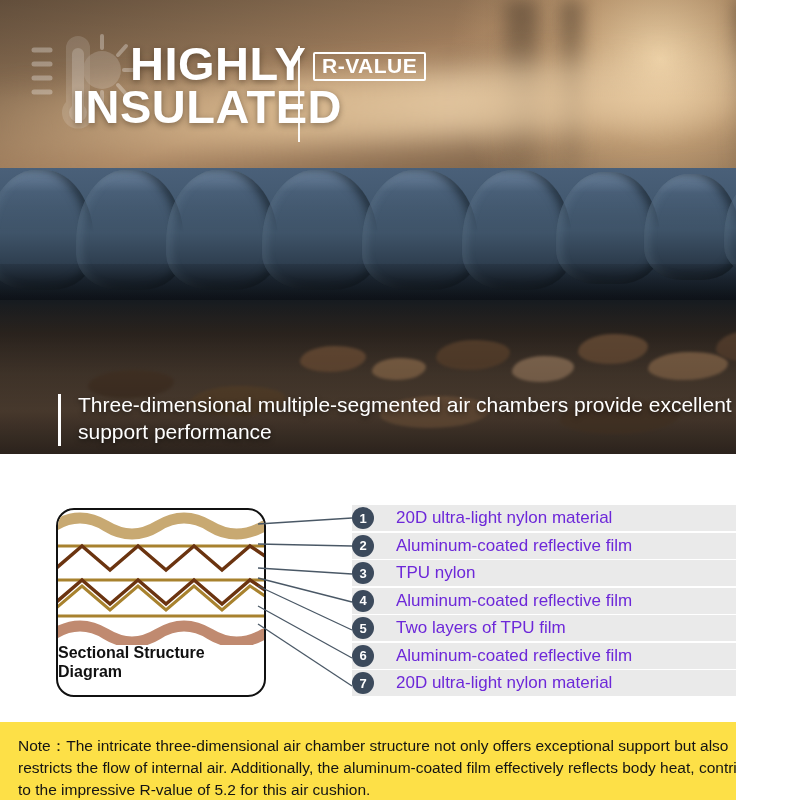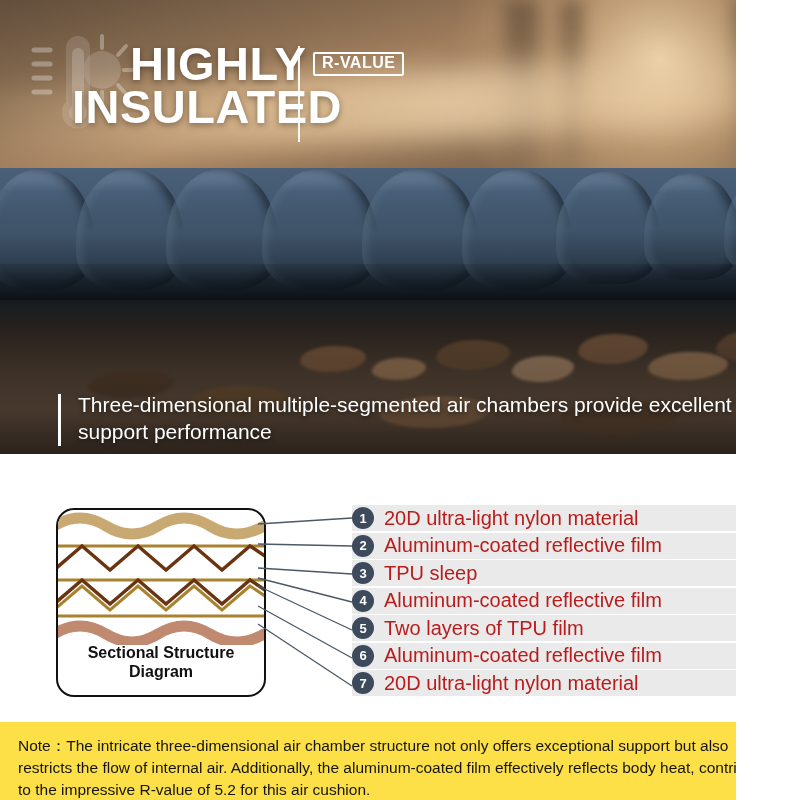--- a/index.html
+++ b/index.html
@@ -72,21 +72,21 @@
     text-align:left;
     text-shadow:0 2px 6px rgba(40,26,14,.45);
   }
   .hdr-title .l1{display:block;font-size:47px;}
   .hdr-title .l2{display:block;font-size:47px;margin-left:-58px;width:230px;}
   .hdr-div{position:absolute;left:298px;top:46px;width:2px;height:96px;background:rgba(255,255,255,.92);}
   .rv-box{
     position:absolute;left:313px;top:52px;
     border:2px solid #ffffff;border-radius:2px;
     padding:1px 7px 2px 7px;
-    color:#fff;font-size:16px;font-weight:bold;letter-spacing:.5px;line-height:1.05;
+    color:#fff;font-size:21px;font-weight:bold;letter-spacing:.5px;line-height:1.05;
   }
   .rv-num{
     position:absolute;left:308px;top:74px;
     color:#fff;font-size:74px;font-weight:bold;line-height:1;letter-spacing:-1px;
     text-shadow:0 2px 8px rgba(40,26,14,.4);
   }
 
   
   .feat1{position:absolute;left:58px;top:392px;width:680px;}
   .feat1 .bar{position:absolute;left:0;top:2px;width:3px;height:52px;background:#ffffff;}
@@ -98,39 +98,39 @@
   .feat2 .bar{position:absolute;left:0;top:0px;width:3px;height:34px;background:#1d1d1d;}
   .feat2 .txt{margin-left:14px;color:#1a1a1a;font-size:21px;line-height:1.3;}
 
   
   .diagram{
     position:absolute;left:56px;top:508px;width:206px;height:185px;
     border:2px solid #111;border-radius:18px;background:#fff;overflow:hidden;
   }
   .diagram svg{position:absolute;left:0;top:0;}
   .diagram .caption{
-    position:absolute;left:0;bottom:13px;width:206px;text-align:center;
+    position:absolute;left:0;bottom:13px;width:206px;
     font-size:16px;font-weight:bold;color:#111;line-height:1.18;
   }
 
   
   .connectors{position:absolute;left:0;top:500px;width:800px;height:200px;}
 
   
   .layers{position:absolute;left:352px;top:505px;width:420px;}
   .layer-row{
     position:relative;height:26px;margin-bottom:1.5px;
     background:#eaeaea;display:flex;align-items:center;width:418px;
   }
   .layer-badge{
     position:absolute;left:0px;top:2px;width:22px;height:22px;border-radius:50%;
     background:#3c4a5c;color:#fff;font-size:13px;font-weight:bold;
     display:flex;align-items:center;justify-content:center;
   }
-  .layer-text{margin-left:32px;font-size:20px;color:#b91c1c;white-space:nowrap;}
+  .layer-text{margin-left:44px;font-size:17px;color:#6d28d9;white-space:nowrap;}
 
   
   .note{
     position:absolute;left:0;top:722px;width:800px;height:78px;background:#fde047;
   }
   .note .inner{
     padding:13px 16px 0 18px;font-size:15.5px;color:#141414;line-height:1.42;
   }
 </style>
 </head>
@@ -253,21 +253,21 @@
       <span class="layer-text">20D ultra-light nylon material</span>
     </div>
 
     <div class="layer-row">
       <span class="layer-badge">2</span>
       <span class="layer-text">Aluminum-coated reflective film</span>
     </div>
 
     <div class="layer-row">
       <span class="layer-badge">3</span>
-      <span class="layer-text">TPU sleep</span>
+      <span class="layer-text">TPU nylon</span>
     </div>
 
     <div class="layer-row">
       <span class="layer-badge">4</span>
       <span class="layer-text">Aluminum-coated reflective film</span>
     </div>
 
     <div class="layer-row">
       <span class="layer-badge">5</span>
       <span class="layer-text">Two layers of TPU film</span>

